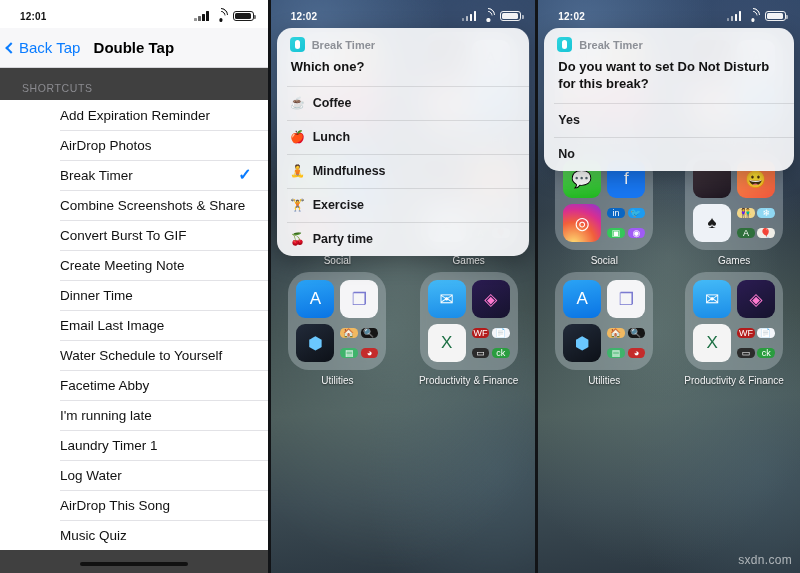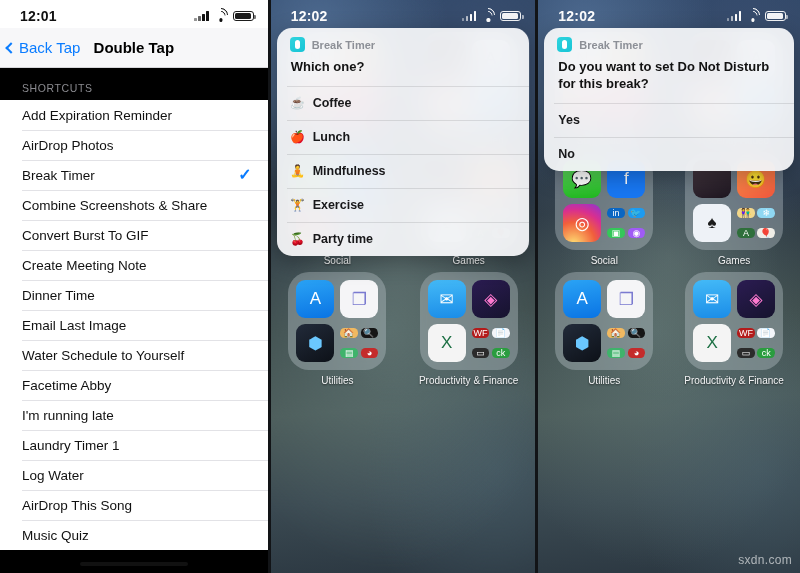--- a/index.html
+++ b/index.html
@@ -16,21 +16,21 @@
   .panel.left  { width: 268px; background: #fff; }
   .panel.sep   { width: 3px; background: #121417; }
   .panel.mid   { width: 265px; }
   .panel.right { width: 262px; }
 
   
   .statusbar {
     position: relative; height: 28px;
     display: flex; align-items: center; justify-content: space-between;
     padding: 4px 14px 0 20px;
-    font-size: 14px; font-weight: bold; letter-spacing: .2px;
+    font-size: 10px; font-weight: bold; letter-spacing: .2px;
   }
   .statusbar.dark-text { color: #111; }
   .statusbar.light-text { color: #fff; }
   .status-right { display: flex; align-items: center; gap: 5px; }
 
   .sig { display: flex; align-items: flex-end; gap: 1.5px; height: 10px; }
   .sig i { display: block; width: 2.5px; background: currentColor; border-radius: .5px; }
   .sig i:nth-child(1) { height: 3px; opacity: .45; }
   .sig i:nth-child(2) { height: 5px; opacity: .65;}
   .sig i:nth-child(3) { height: 7.5px; }
@@ -64,30 +64,30 @@
     color: #0a7cff; font-size: 15px; padding-left: 7px; cursor: pointer;
   }
   .chev-l {
     width: 8px; height: 8px; border-left: 2px solid #0a7cff; border-bottom: 2px solid #0a7cff;
     transform: rotate(45deg); margin-right: 1px;
   }
   .nav-title {
     position: absolute; left: 0; right: 0; text-align: center;
     font-size: 15px; font-weight: bold; color: #000; pointer-events: none;
   }
-  .list-wrap { background: #000000; height: calc(573px - 68px); overflow: hidden; }
+  .list-wrap { background: #404040; height: calc(573px - 68px); overflow: hidden; }
   .section-hdr {
     font-size: 10.5px; letter-spacing: .6px; color: #8b8b90;
     padding: 14px 0 6px 22px; text-transform: uppercase;
   }
   .rows { background: #fff; }
   .row {
     height: 30px; display: flex; align-items: center;
     padding: 0 16px 0 22px; font-size: 13.5px; color: #111;
-    position: relative; cursor: pointer;
+    position: relative; cursor: pointer; margin-left: 38px;
   }
   .row + .row::before {
     content: ""; position: absolute; left: 22px; right: 0; top: 0;
     height: 1px; background: #e2e2e6;
   }
   .row .label { flex: 1; }
   .checkmark { color: #0a7cff; font-size: 16px; font-weight: bold; line-height: 1; }
   .home-ind {
     position: absolute; bottom: 7px; left: 50%; transform: translateX(-50%);
     width: 108px; height: 4px; border-radius: 3px; background: #111;

